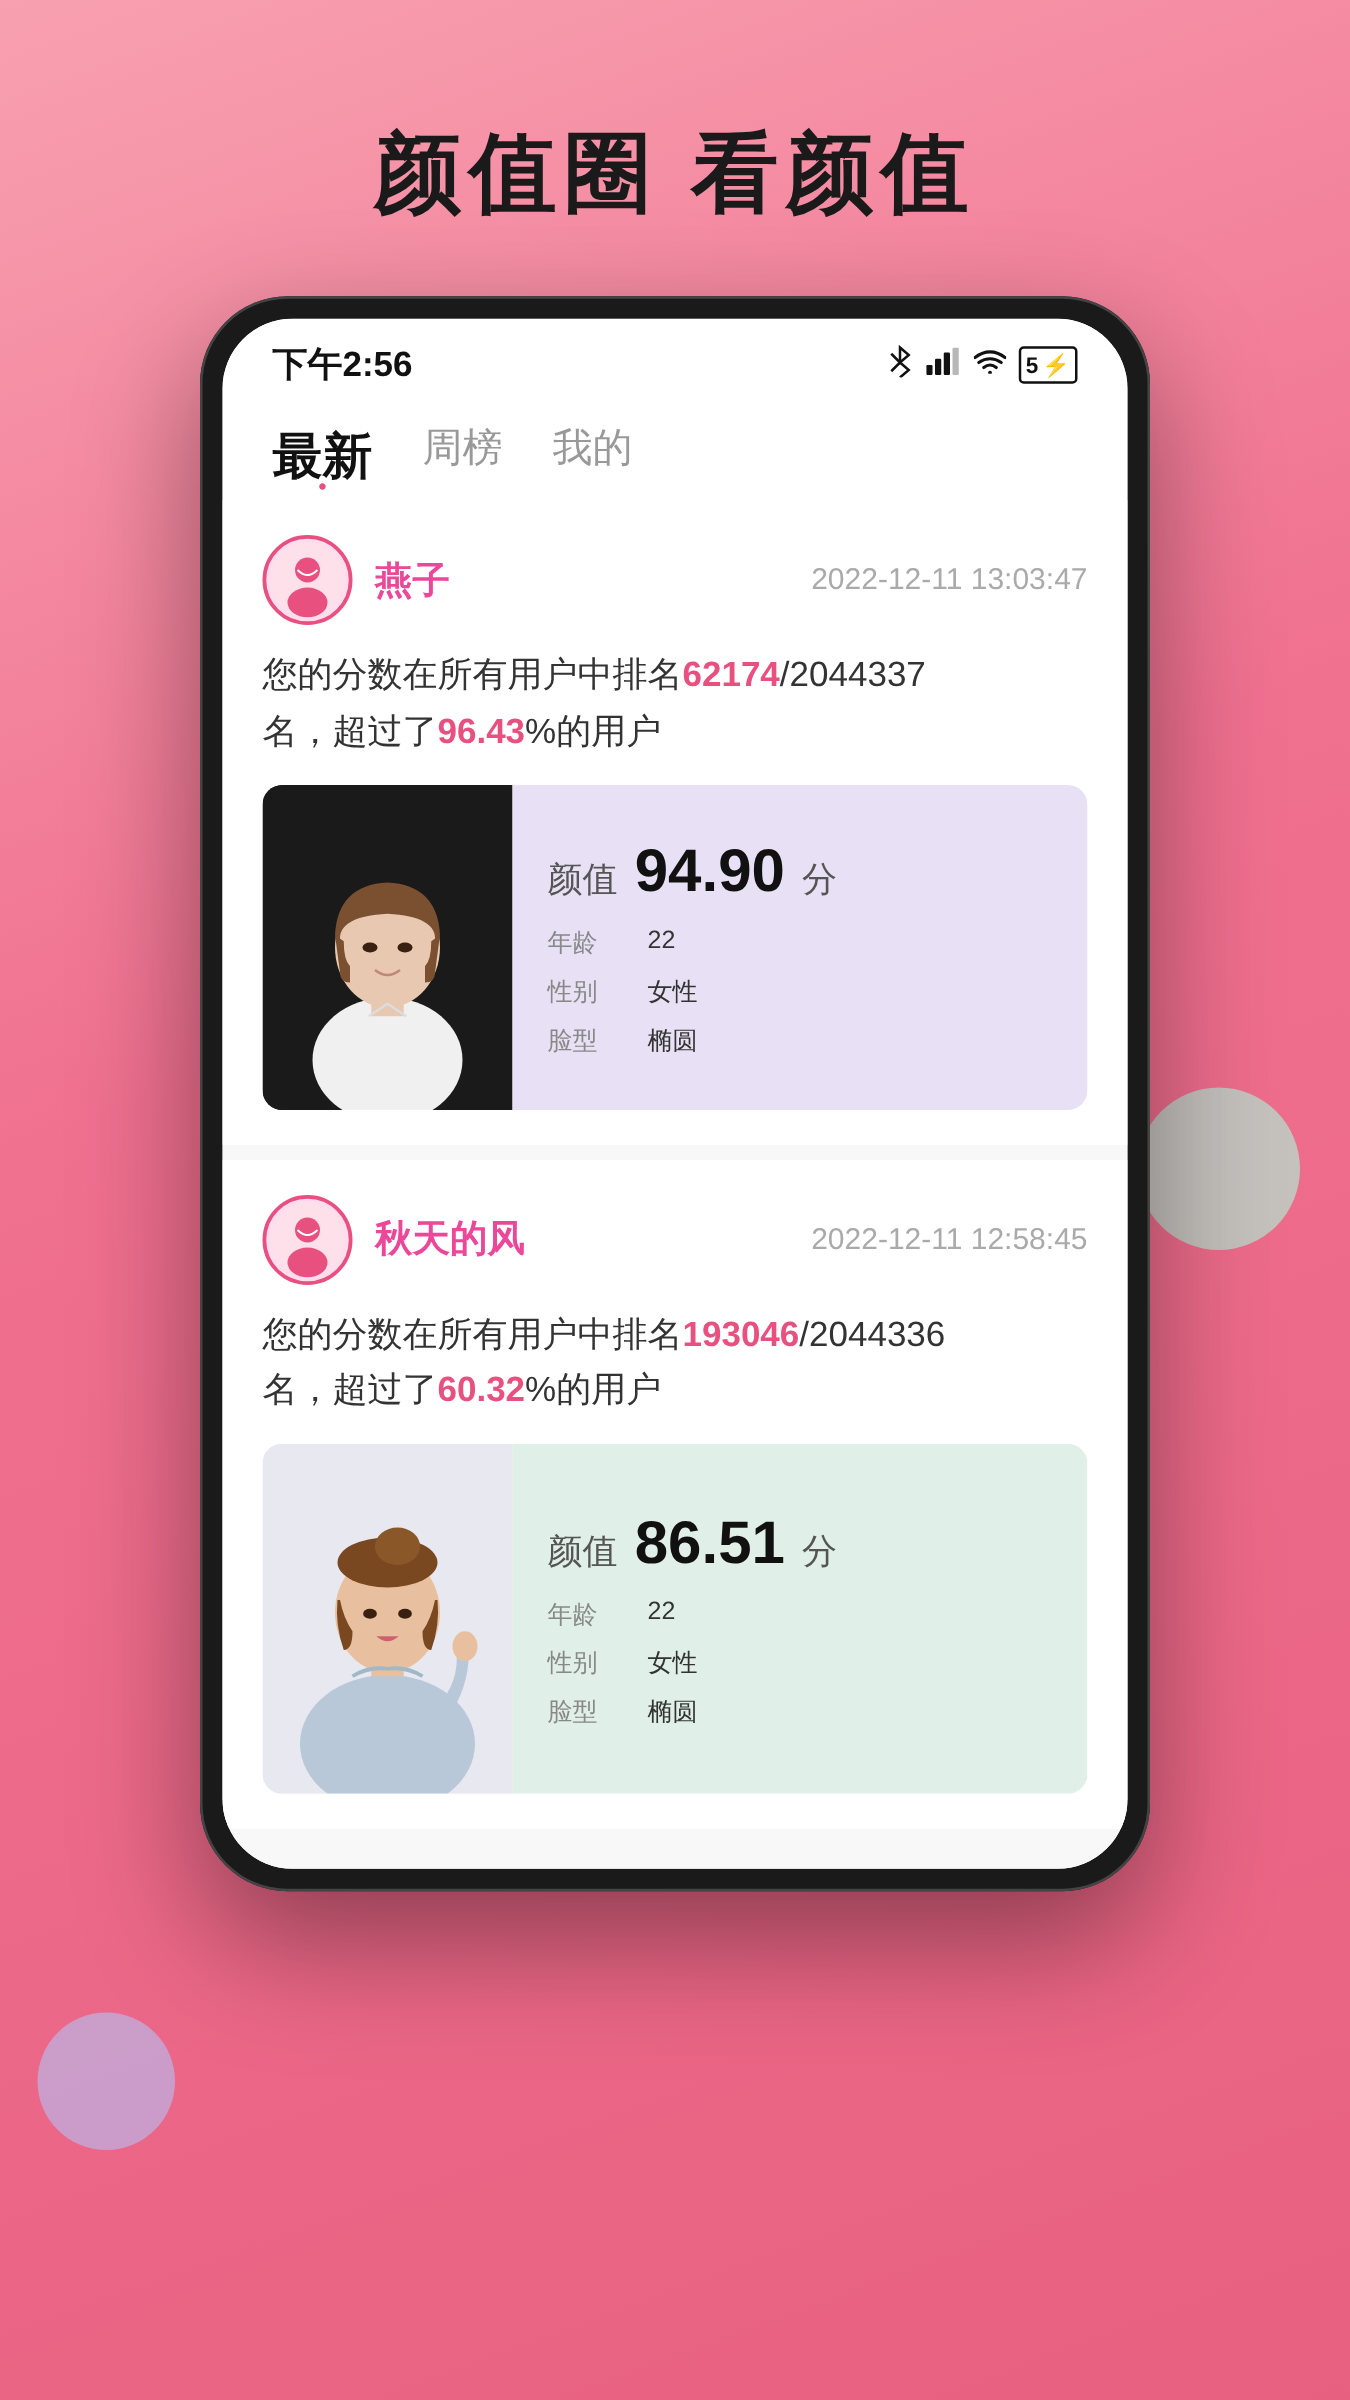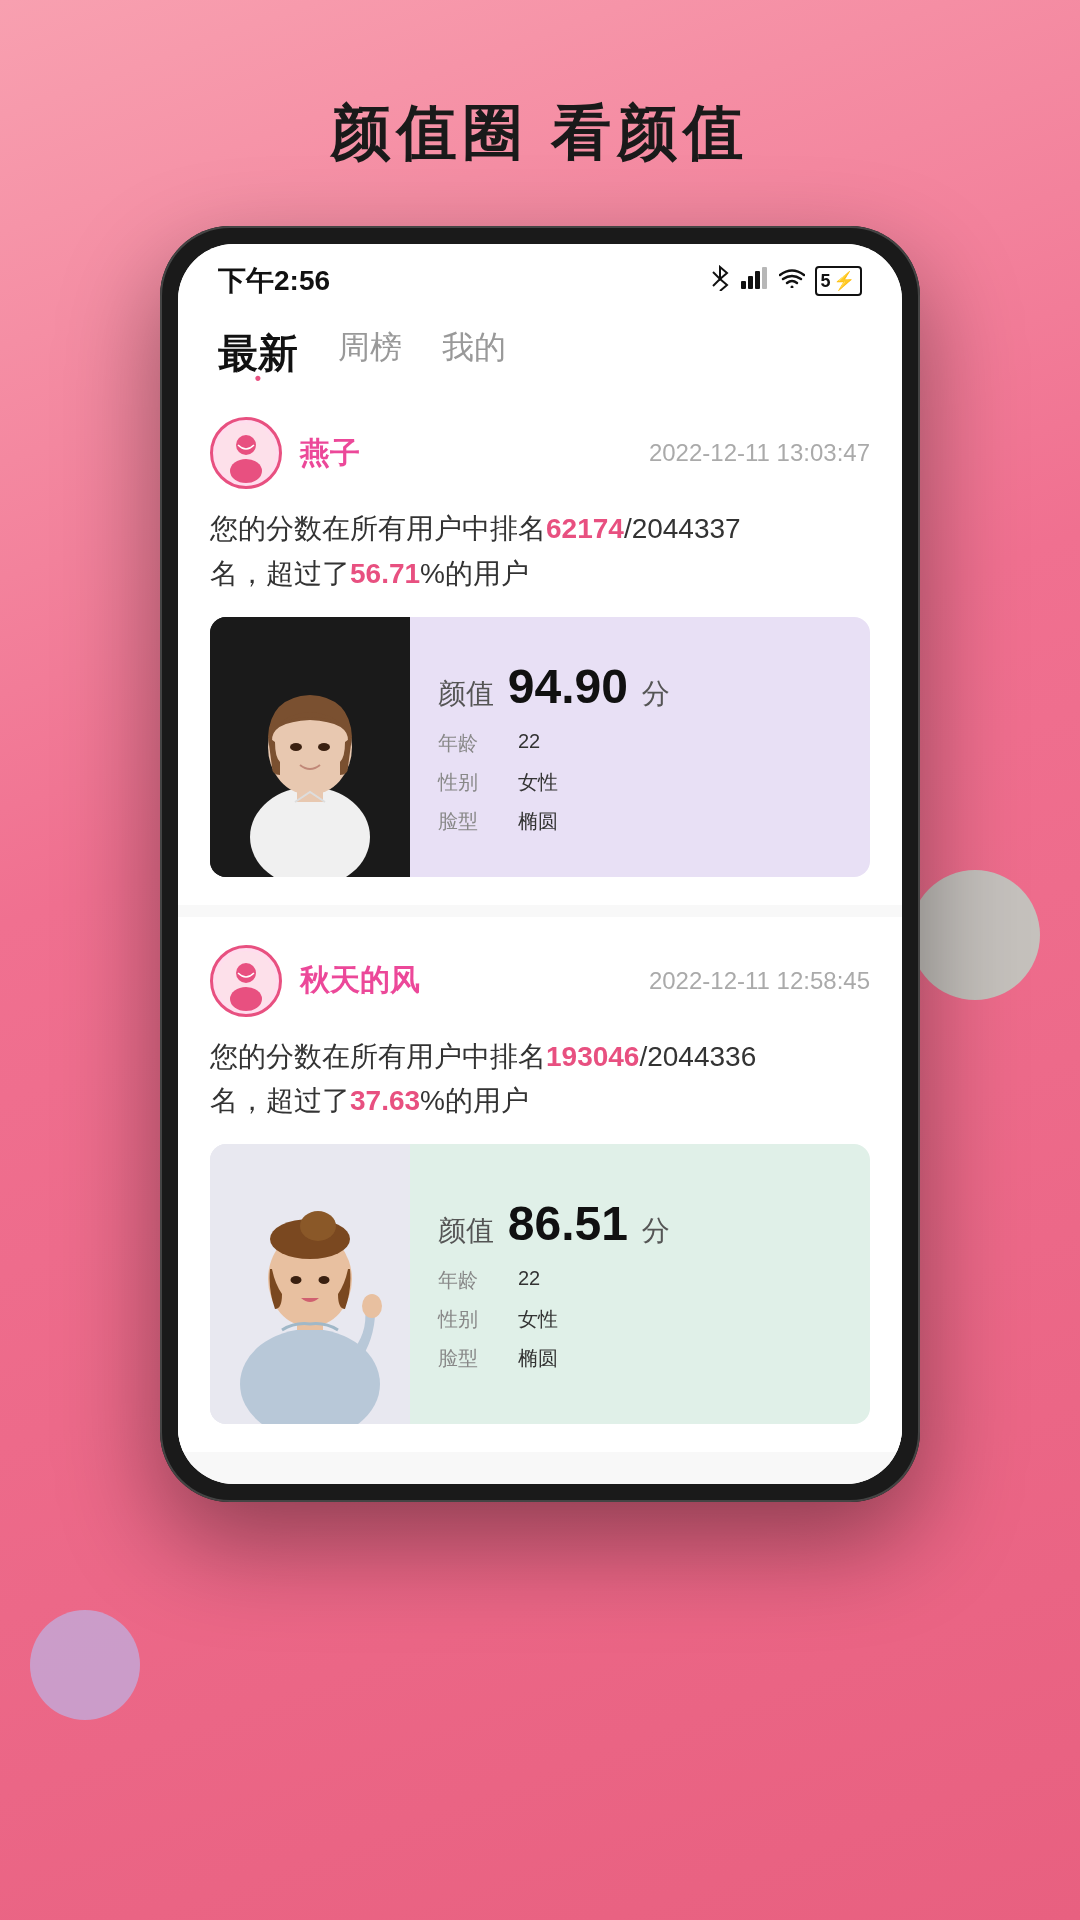--- a/index.html
+++ b/index.html
@@ -32,21 +32,21 @@
       height: 110px;
       background: rgba(190, 180, 230, 0.7);
       left: 30px;
       bottom: 200px;
     }
 
     
     .hero-title {
       text-align: center;
       padding-top: 100px;
-      font-size: 60px;
+      font-size: 70px;
       font-weight: 900;
       color: #1a1a1a;
       letter-spacing: 6px;
       line-height: 1.1;
     }
 
     
     .phone-wrapper {
       position: relative;
       width: 760px;
@@ -325,21 +325,21 @@
                   <path d="M22 22 Q30 30 38 22" stroke="#fff" stroke-width="1.5" fill="none"></path>
                 </svg>
               </div>
               <span class="username">燕子</span>
             </div>
             <span class="post-time">2022-12-11 13:03:47</span>
           </div>
 
           <div class="post-desc">
             <span>您的分数在所有用户中排名</span><span class="highlight">62174</span>/<span>2044337</span><br>
-            <span>名，超过了</span><span class="highlight">56.71</span><span>%的用户</span>
+            <span>名，超过了</span><span class="highlight">96.43</span><span>%的用户</span>
           </div>
 
           <div class="score-card">
             <div class="score-photo photo-person1">
 
               <svg viewBox="0 0 200 260" fill="none" xmlns="http://www.w3.org/2000/svg" style="width:200px;height:260px;">
                 <rect width="200" height="260" fill="#1a1a1a"></rect>
 
                 <ellipse cx="100" cy="220" rx="60" ry="50" fill="#f0f0f0"></ellipse>
 
@@ -395,21 +395,21 @@
                   <path d="M22 22 Q30 30 38 22" stroke="#fff" stroke-width="1.5" fill="none"></path>
                 </svg>
               </div>
               <span class="username">秋天的风</span>
             </div>
             <span class="post-time">2022-12-11 12:58:45</span>
           </div>
 
           <div class="post-desc">
             <span>您的分数在所有用户中排名</span><span class="highlight">193046</span>/<span>2044336</span><br>
-            <span>名，超过了</span><span class="highlight">37.63</span><span>%的用户</span>
+            <span>名，超过了</span><span class="highlight">60.32</span><span>%的用户</span>
           </div>
 
           <div class="score-card">
             <div class="score-photo photo-person2">
 
               <svg viewBox="0 0 200 280" fill="none" xmlns="http://www.w3.org/2000/svg" style="width:200px;height:280px;">
                 <rect width="200" height="280" fill="#e8e8f0"></rect>
 
                 <ellipse cx="100" cy="240" rx="70" ry="55" fill="#b8c8d8"></ellipse>
 

